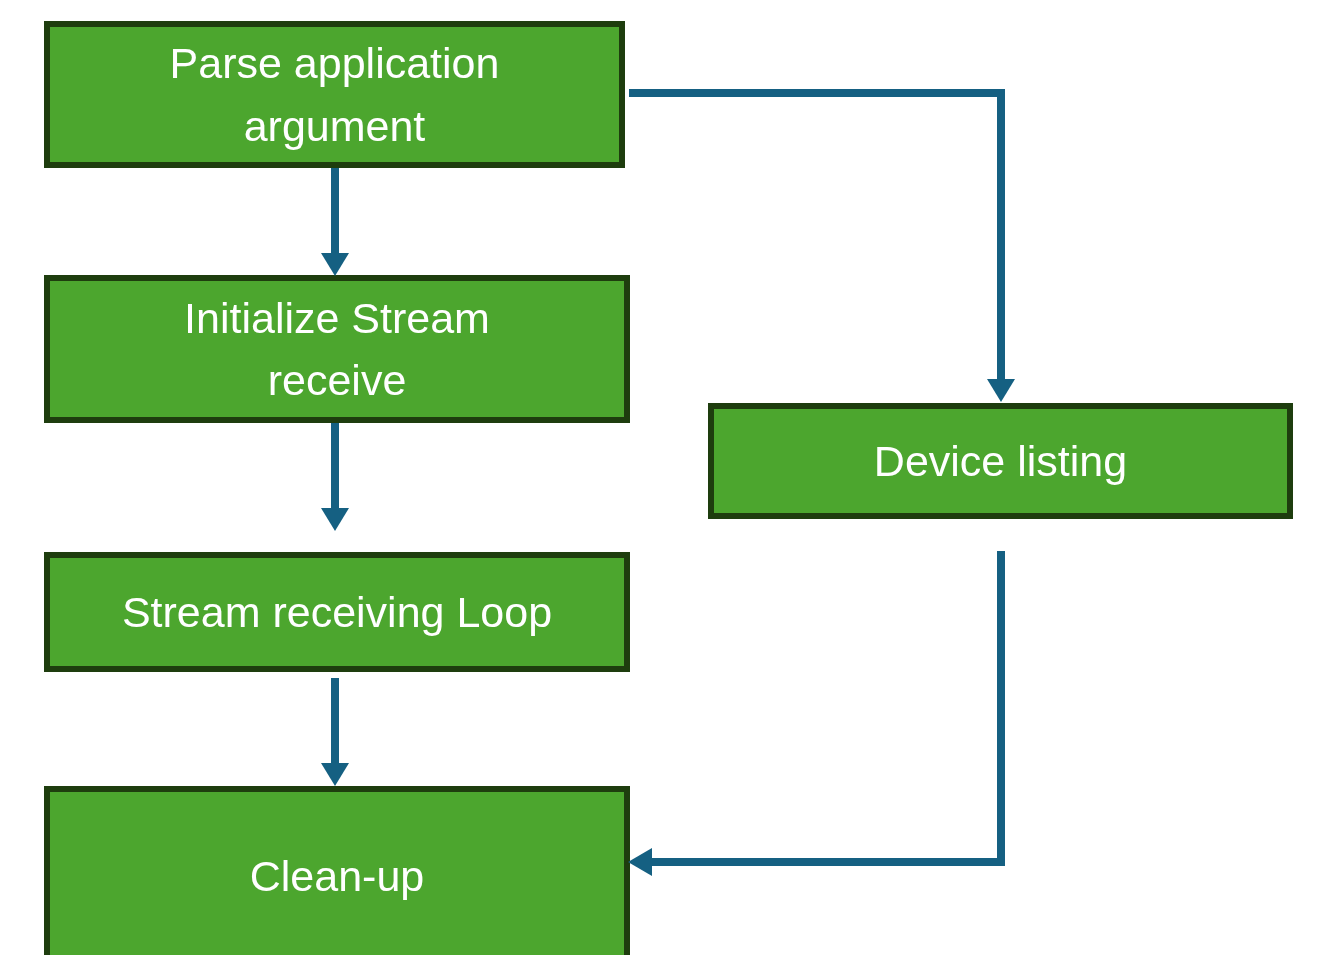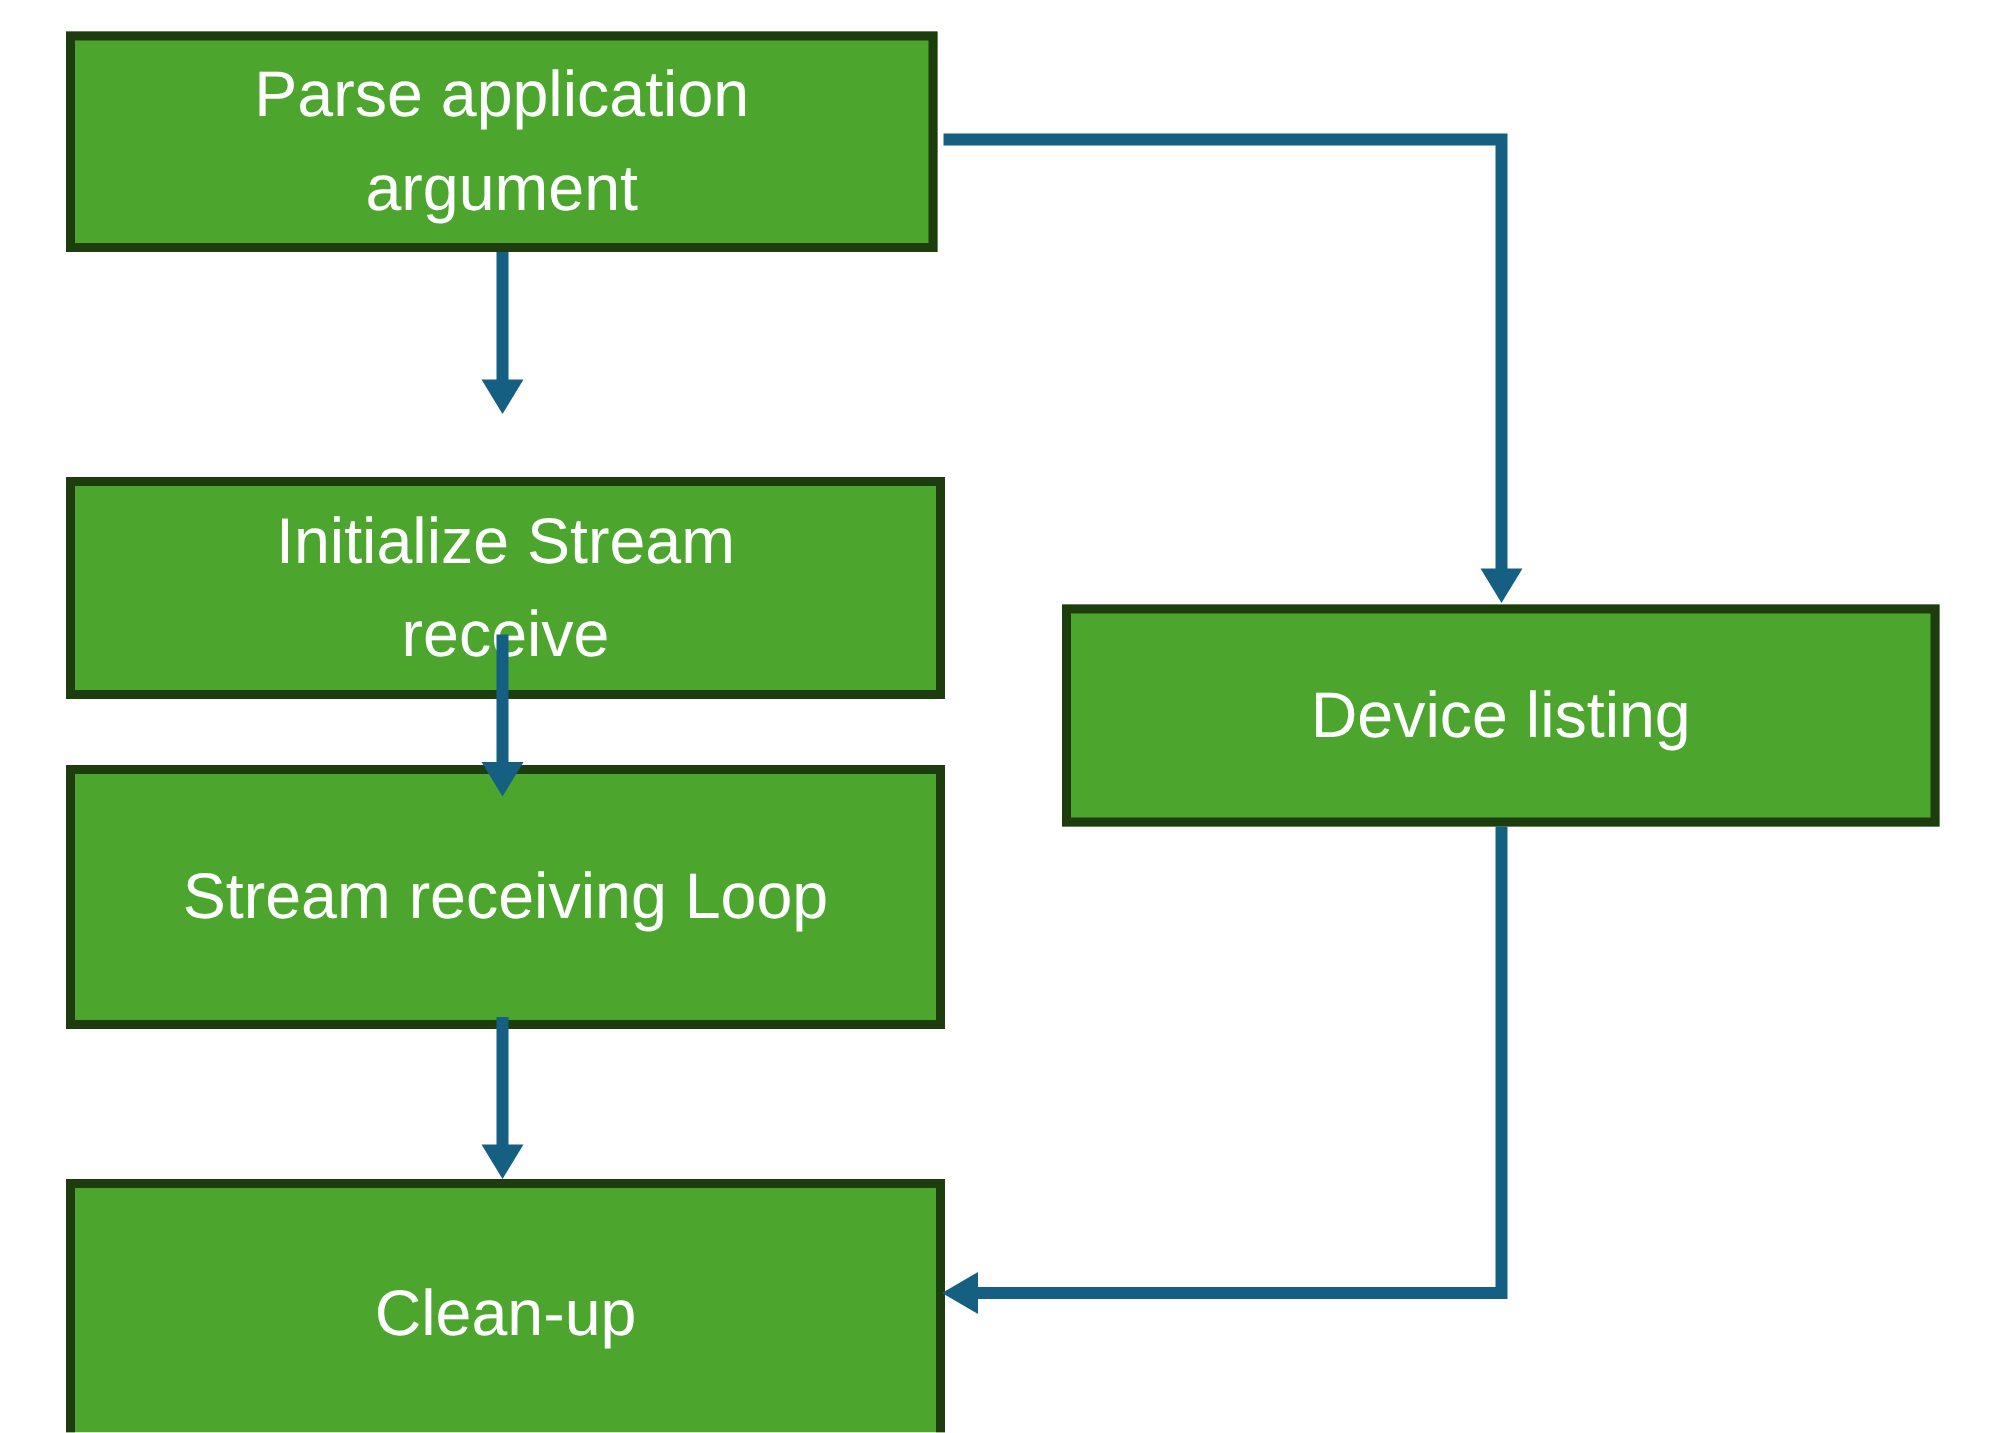--- a/index.html
+++ b/index.html
@@ -26,24 +26,24 @@
     color: var(--node-text);
     display: flex;
     align-items: center;
     justify-content: center;
     text-align: center;
     font-size: 43px;
     line-height: 1.45;
     padding: 0 60px;
   }
   .node-parse   { left: 44px;  top: 21px;  width: 581px; height: 147px; }
-  .node-init    { left: 44px;  top: 275px; width: 586px; height: 148px; margin-top: 43px; }
-  .node-loop    { left: 44px;  top: 510px; width: 586px; height: 176px; padding: 0 20px; }
+  .node-init    { left: 44px;  top: 275px; width: 586px; height: 148px; }
+  .node-loop    { left: 44px;  top: 552px; width: 586px; height: 120px; padding: 0 20px; }
   .node-cleanup { left: 44px;  top: 786px; width: 586px; height: 180px; }
-  .node-device  { left: 708px; top: 403px; width: 585px; height: 148px; }
+  .node-device  { left: 708px; top: 403px; width: 585px; height: 116px; }
   .connectors {
     position: absolute;
     left: 0; top: 0;
     width: 1335px;
     height: 955px;
     pointer-events: none;
   }
   .edge-line {
     stroke: var(--arrow);
     stroke-width: 8;

